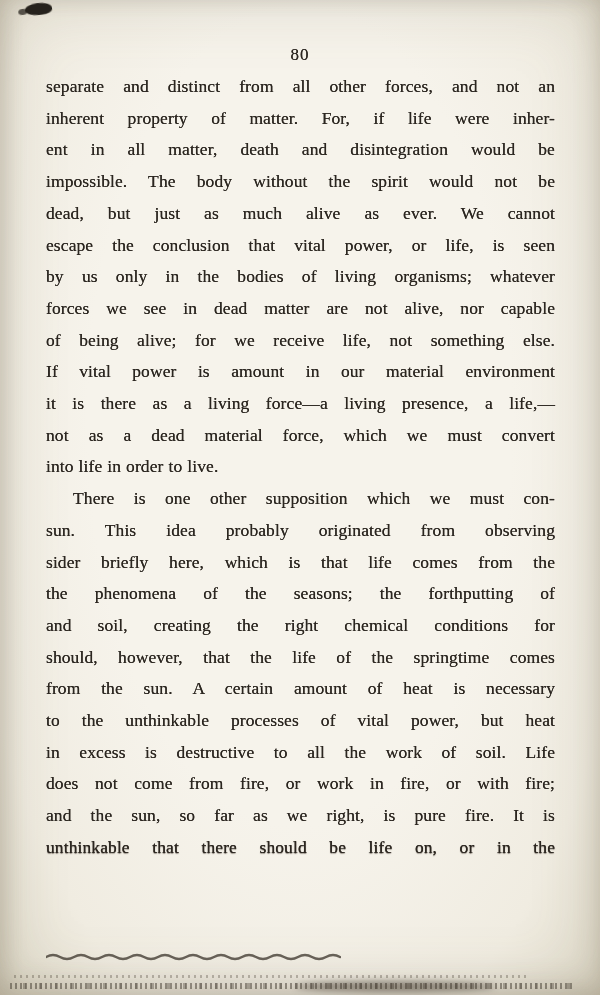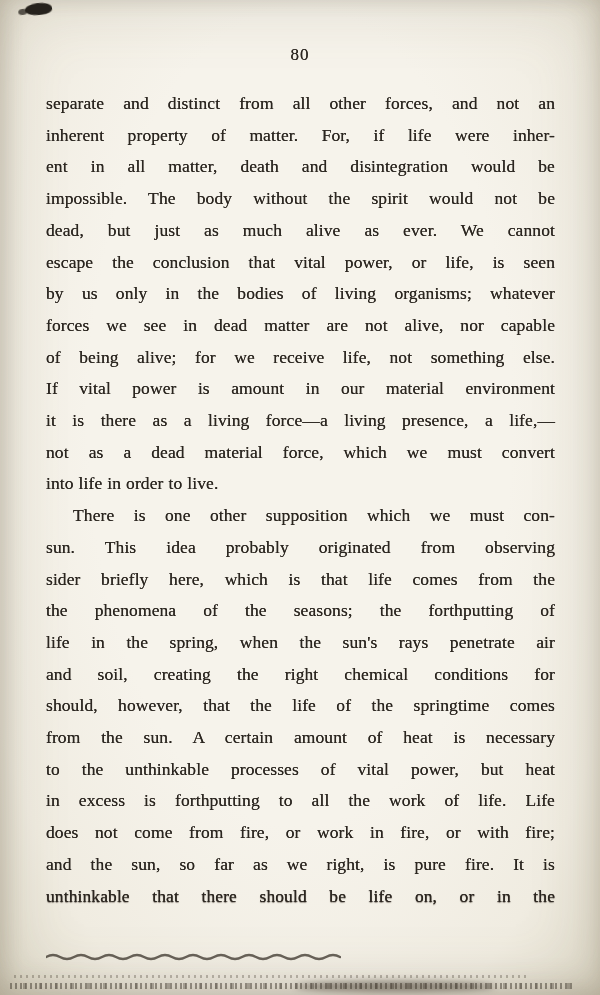--- a/index.html
+++ b/index.html
@@ -23,21 +23,21 @@
     position: absolute;
     top: 45px; left: 0; right: 0;
     text-align: center;
     font-size: 17px;
     letter-spacing: 1px;
     text-shadow: 0 0 0.6px rgba(43, 38, 32, 0.85);
   }
 
   .text-block {
     position: absolute;
-    top: 88px;
+    top: 71px;
     left: 46px;
     right: 45px;
     font-family: Liberation Serif, serif;
   }
 
   .line {
     font-size: 17.5px;
     line-height: 31.7px;
     text-align: justify;
     text-align-last: justify;
@@ -130,26 +130,25 @@
       <div class="line">forces we see in dead matter are not alive, nor capable</div>
       <div class="line">of being alive; for we receive life, not something else.</div>
       <div class="line">If vital power is amount in our material environment</div>
       <div class="line">it is there as a living force—a living presence, a life,—</div>
       <div class="line">not as a dead material force, which we must convert</div>
       <div class="line flush">into life in order to live.</div>
       <div class="line indent">There is one other supposition which we must con-</div>
       <div class="line">sun.  This idea probably originated from observing</div>
       <div class="line">sider briefly here, which is that life comes from the</div>
       <div class="line">the phenomena of the seasons; the forthputting of</div>
-      <div class="line">life in the spring, when the sun's rays penetrate air</div>
       <div class="line">and soil, creating the right chemical conditions for</div>
       <div class="line">should, however, that the life of the springtime comes</div>
       <div class="line">from the sun.  A certain amount of heat is necessary</div>
       <div class="line">to the unthinkable processes of vital power, but heat</div>
-      <div class="line">in excess is forthputting to all the work of life.  Life</div>
+      <div class="line">in excess is destructive to all the work of soil.  Life</div>
       <div class="line">does not come from fire, or work in fire, or with fire;</div>
       <div class="line">and the sun, so far as we right, is pure fire.  It is</div>
       <div class="line smudged">unthinkable that there should be life on, or in the</div>
     </div>
 
   <svg class="smudge-underline" viewBox="0 0 295 9" preserveAspectRatio="none">
     <path d="M0 5 Q 7 1, 14 5 T 28 5 T 42 5 T 56 5 T 70 5 T 84 5 T 98 5 T 112 5 T 126 5 T 140 5 T 154 5 T 168 5 T 182 5 T 196 5 T 210 5 T 224 5 T 238 5 T 252 5 T 266 5 T 280 5 T 294 5" fill="none" stroke="#3a332a" stroke-width="2.4" stroke-linecap="round"></path>
   </svg>
 
   <div class="noise-row-1"></div>

